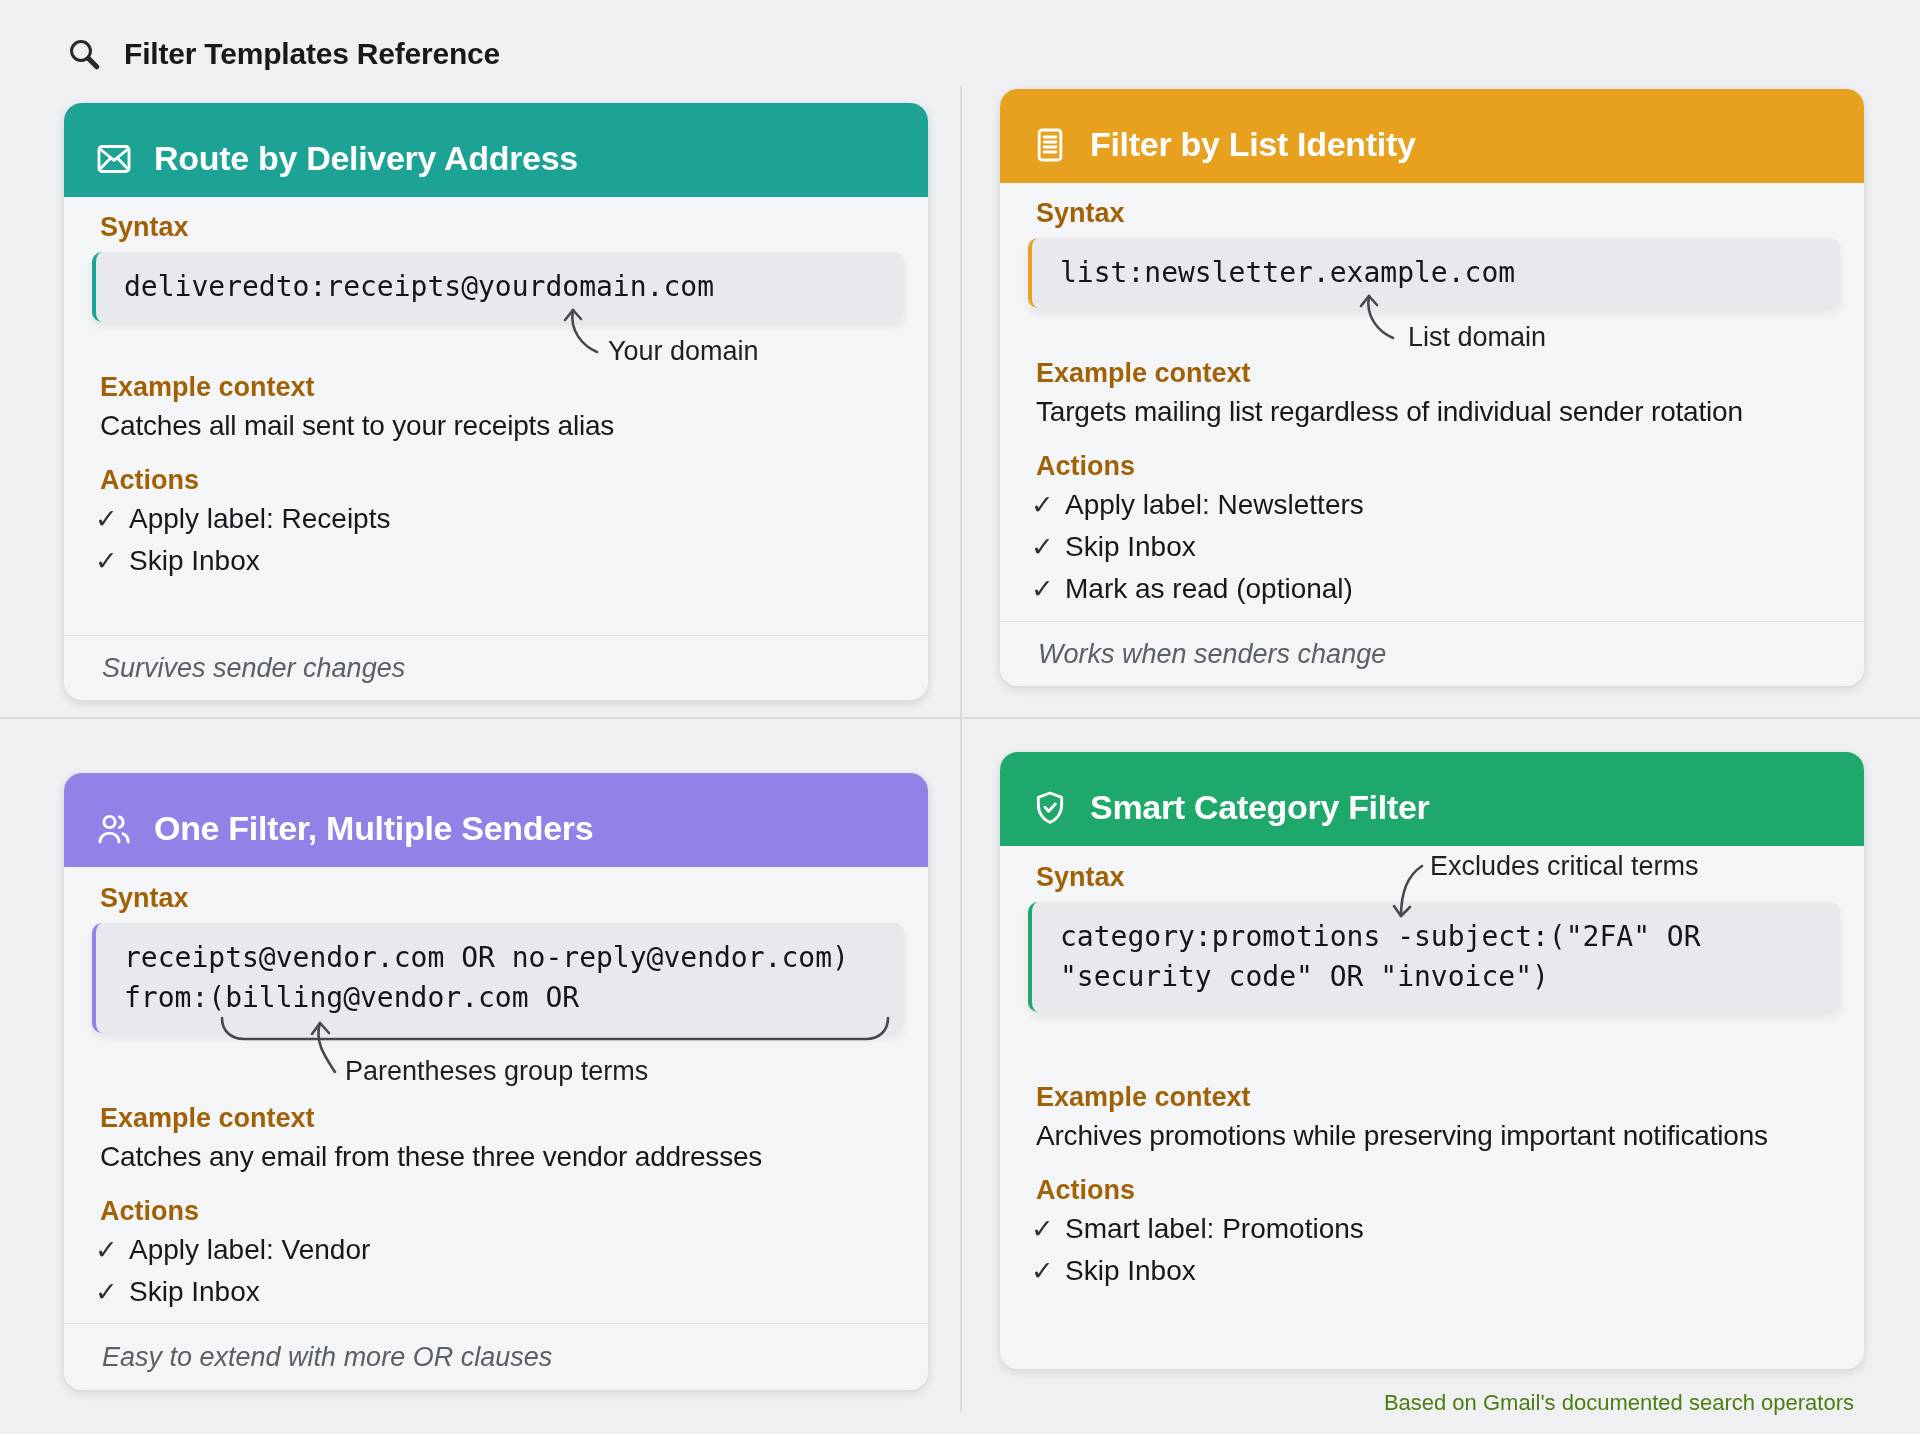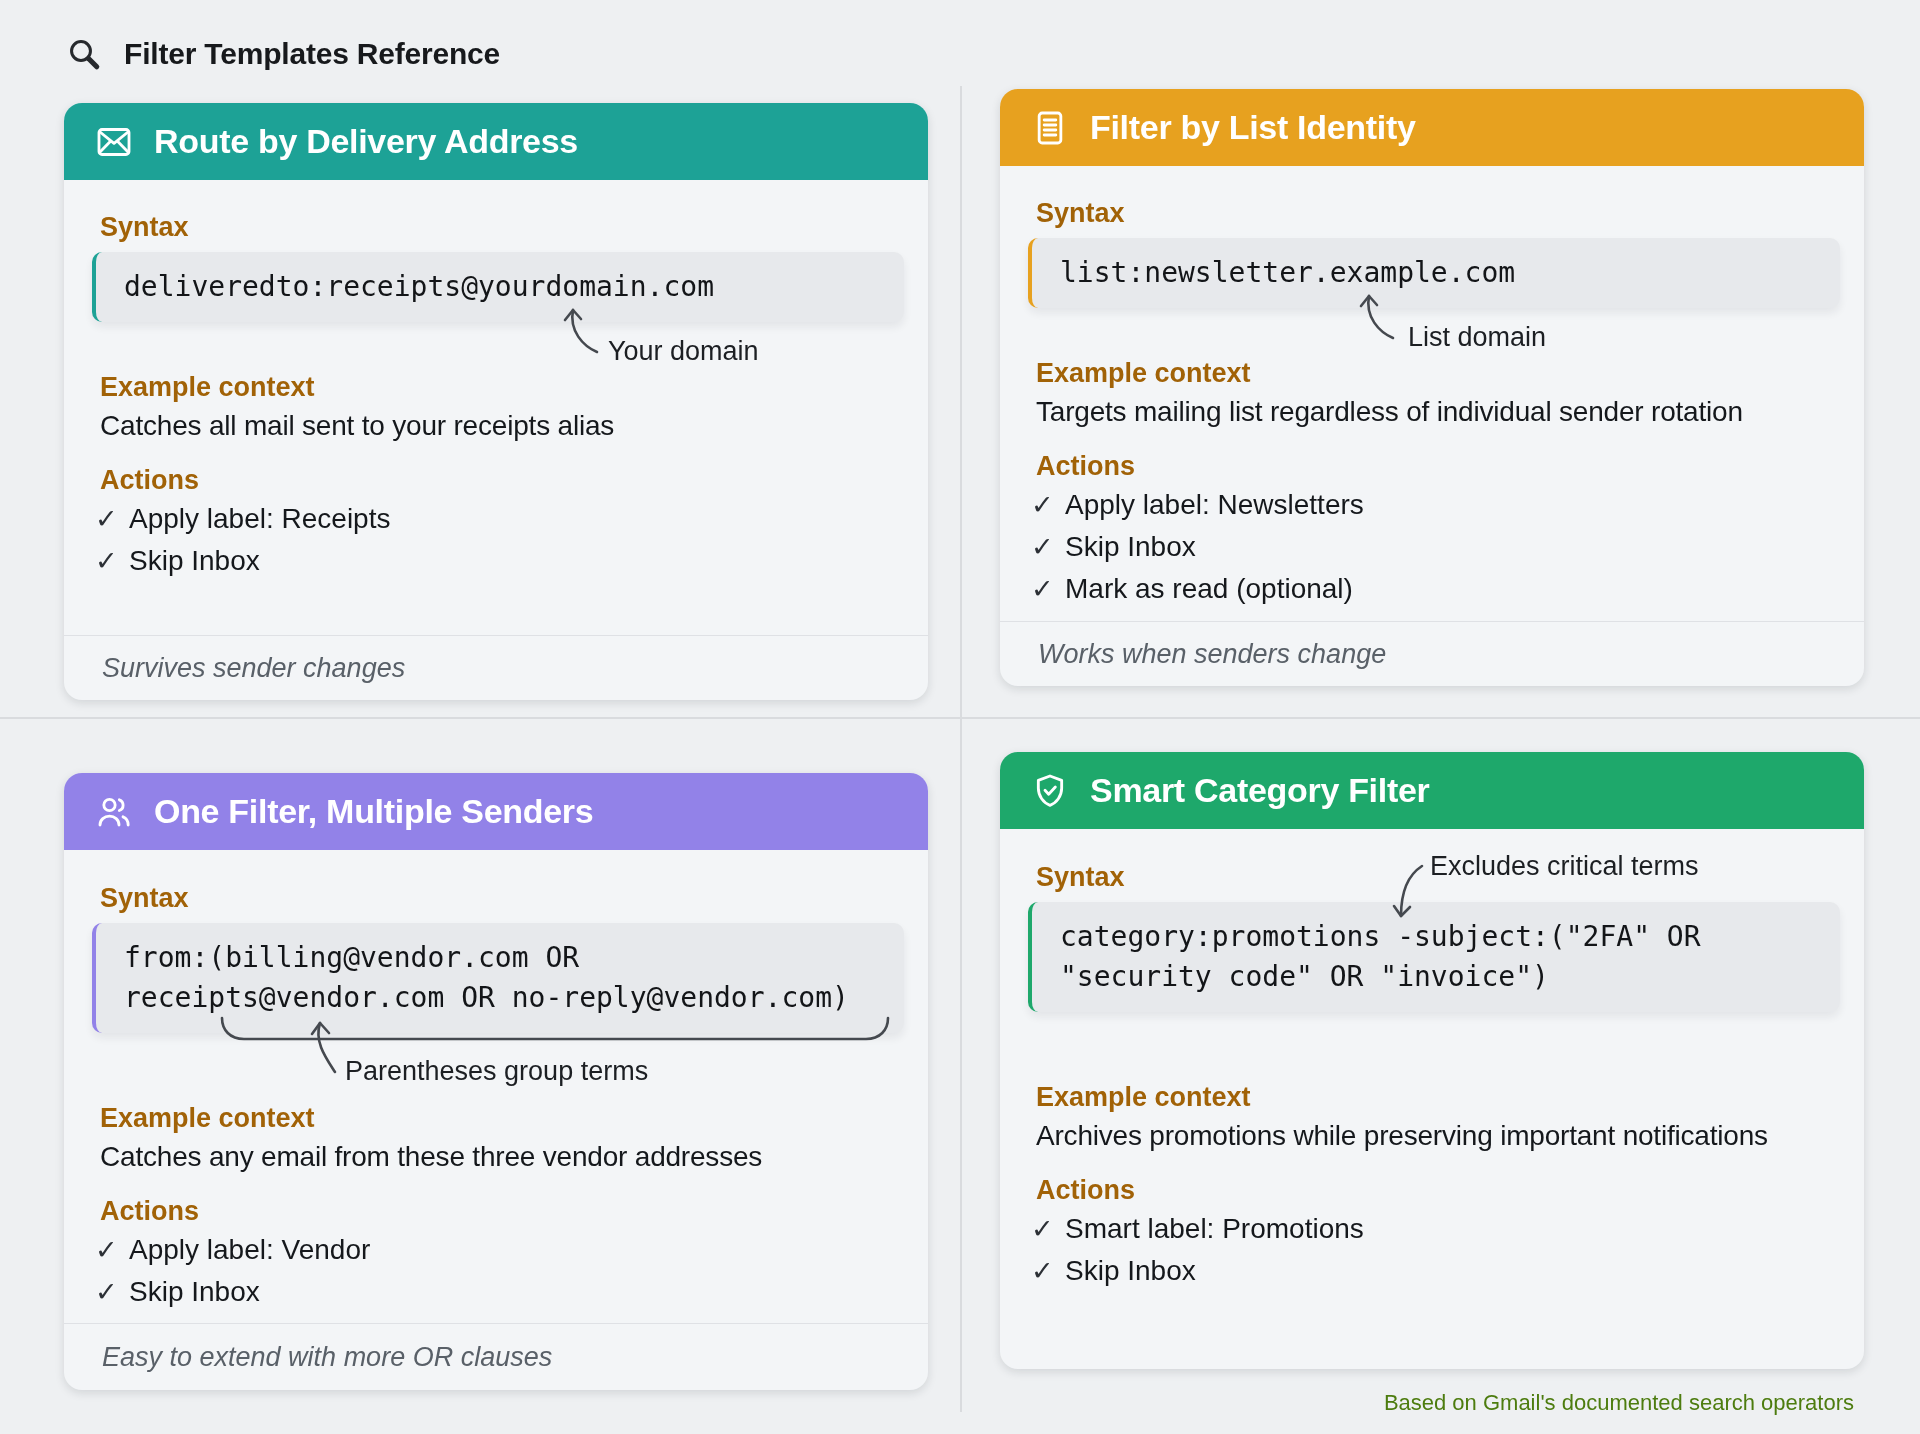--- a/index.html
+++ b/index.html
@@ -20,21 +20,21 @@
 
   
   .card{position:absolute;width:864px;background:#f3f5f7;border-radius:18px;
         box-shadow:0 3px 10px rgba(25,30,40,.13);z-index:1;}
   #card0{left:64px;top:103px;height:597px;}
   #card1{left:1000px;top:89px;height:597px;}
   #card2{left:64px;top:773px;height:617px;}
   #card3{left:1000px;top:752px;height:617px;}
 
   .card-header{height:77px;border-radius:18px 18px 0 0;display:flex;align-items:center;
-               gap:20px;padding:0 0 0 30px;}
+               gap:20px;padding:17px 0 0 30px;}
   .card-header svg{display:block;flex:0 0 auto;}
   .card-title{color:#ffffff;font-size:34px;font-weight:700;letter-spacing:-0.3px;}
 
   .card-body{position:absolute;left:0;right:0;top:77px;bottom:0;}
   .sec-label{font-size:27px;font-weight:700;color:#a16207;margin:0 0 0 36px;line-height:30px;}
   .pad-top{padding-top:32px;}
   .pad-top-b{padding-top:33px;}
 
   .code-block{margin:10px 24px 0 28px;background:#e7e9ec;border-left:4px solid #737373;
               border-radius:10px;padding:15px 0 15px 28px;
@@ -172,22 +172,22 @@
         <path d="M3.6 19.8 c0-3.2 2.6-5.3 5.7-5.3 s5.7 2.1 5.7 5.3"></path>
         <path d="M15.2 4.7 a3.4 3.4 0 0 1 0 6.4"></path>
         <path d="M17.4 14.9 c1.9 .8 3.1 2.5 3.1 4.9"></path>
       </svg>
     </span>
     <span class="card-title">One Filter, Multiple Senders</span>
   </div>
   <div class="card-body pad-top-b">
     <div class="sec-label">Syntax</div>
     <div class="code-block" style="border-left-color: rgb(146, 130, 232);">
+      <div class="code-line">receipts@vendor.com OR no-reply@vendor.com)</div>
       <div class="code-line">from:(billing@vendor.com OR</div>
-      <div class="code-line">receipts@vendor.com OR no-reply@vendor.com)</div>
     </div>
     <div class="anno-gap tall"></div>
     <svg class="anno-svg" style="left:150px;top:162px;" width="690" height="70">
       <path d="M8 6 C 8 18, 16 27, 30 27 L 652 27 C 666 27, 674 18, 674 6"></path>
       <path d="M121 60 C 112 46, 100 30, 106 11"></path>
       <path d="M106 11 L98 22 M106 11 L115 21"></path>
     </svg>
     <div class="anno-label" style="left:281px;top:206px;">Parentheses group terms</div>
     <div class="sec-label">Example context</div>
     <div class="ctx-text">Catches any email from these three vendor addresses</div>

